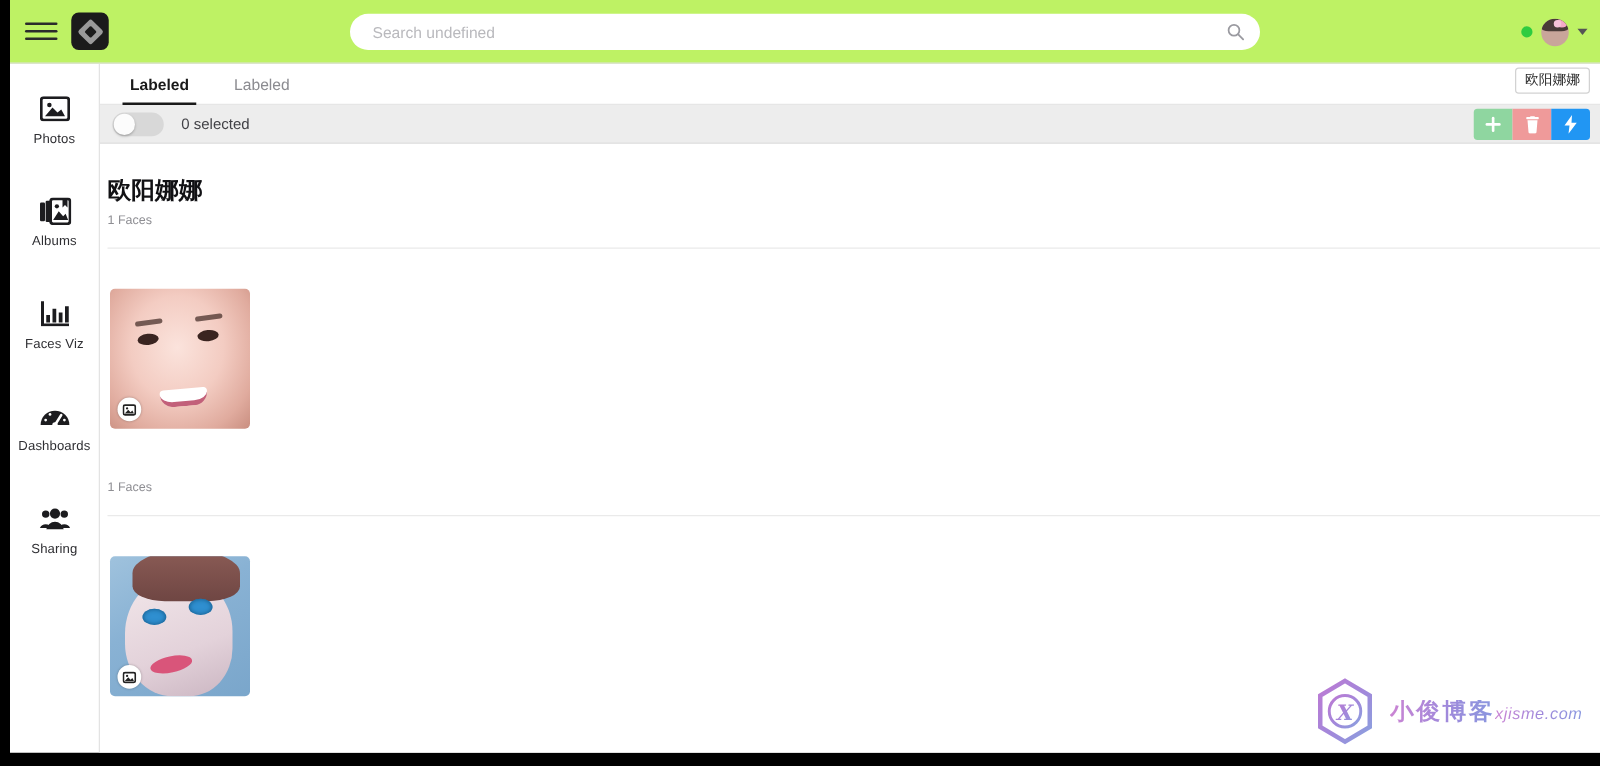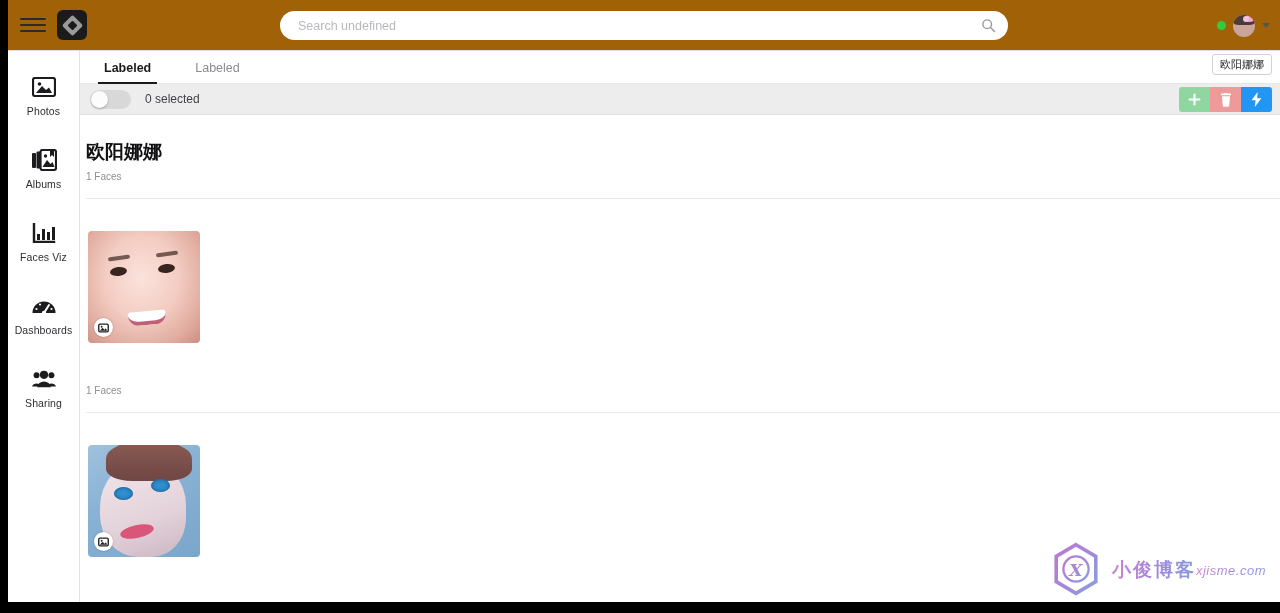--- a/index.html
+++ b/index.html
@@ -13,21 +13,21 @@
     position: absolute;
     left: 8px; top: 0;
     width: 1272px; height: 602px;
     background: #ffffff;
     display: flex; flex-direction: column;
   }
 
   
   .topbar {
     height: 51px; min-height: 51px;
-    background: #a16207;
+    background: #bef264;
     border-bottom: 1px solid #e0e0e0;
     display: flex; align-items: center;
     position: relative;
   }
   .hamburger {
     width: 26px; height: 20px;
     margin-left: 12px;
     display: flex; flex-direction: column; justify-content: center; gap: 4px;
     cursor: pointer;
   }
@@ -93,34 +93,34 @@
   
   .body { flex: 1; display: flex; min-height: 0; }
 
   
   .sidebar {
     width: 72px; min-width: 72px;
     background: #fff;
     border-right: 1px solid #e3e3e3;
     padding-top: 24px;
     display: flex; flex-direction: column; align-items: center;
-    gap: 31px;
+    gap: 40px;
   }
   .navitem {
     width: 68px; display: flex; flex-direction: column;
     align-items: center; gap: 6px; cursor: pointer;
   }
   .navitem .ico { width: 26px; height: 24px; display:flex; align-items:center; justify-content:center; }
   .navitem .lbl { font-size: 10.5px; color: #2f2f33; letter-spacing: .1px; }
 
   
   .content { flex: 1; display: flex; flex-direction: column; min-width: 0; background:#fff; }
   .tabs {
     height: 33px; min-height: 33px;
-    display: flex; align-items: flex-end; gap: 8px;
+    display: flex; align-items: flex-end; gap: 0;
     padding-left: 6px;
     border-bottom: 1px solid #e6e6e6;
     position: relative;
   }
   .tab {
     padding: 0 18px 8px 18px; font-size: 12.5px; color: #8b8b90;
     cursor: pointer; position: relative;
   }
   .tab.active { color: #1a1a1a; font-weight: bold; }
   .tab.active::after {

